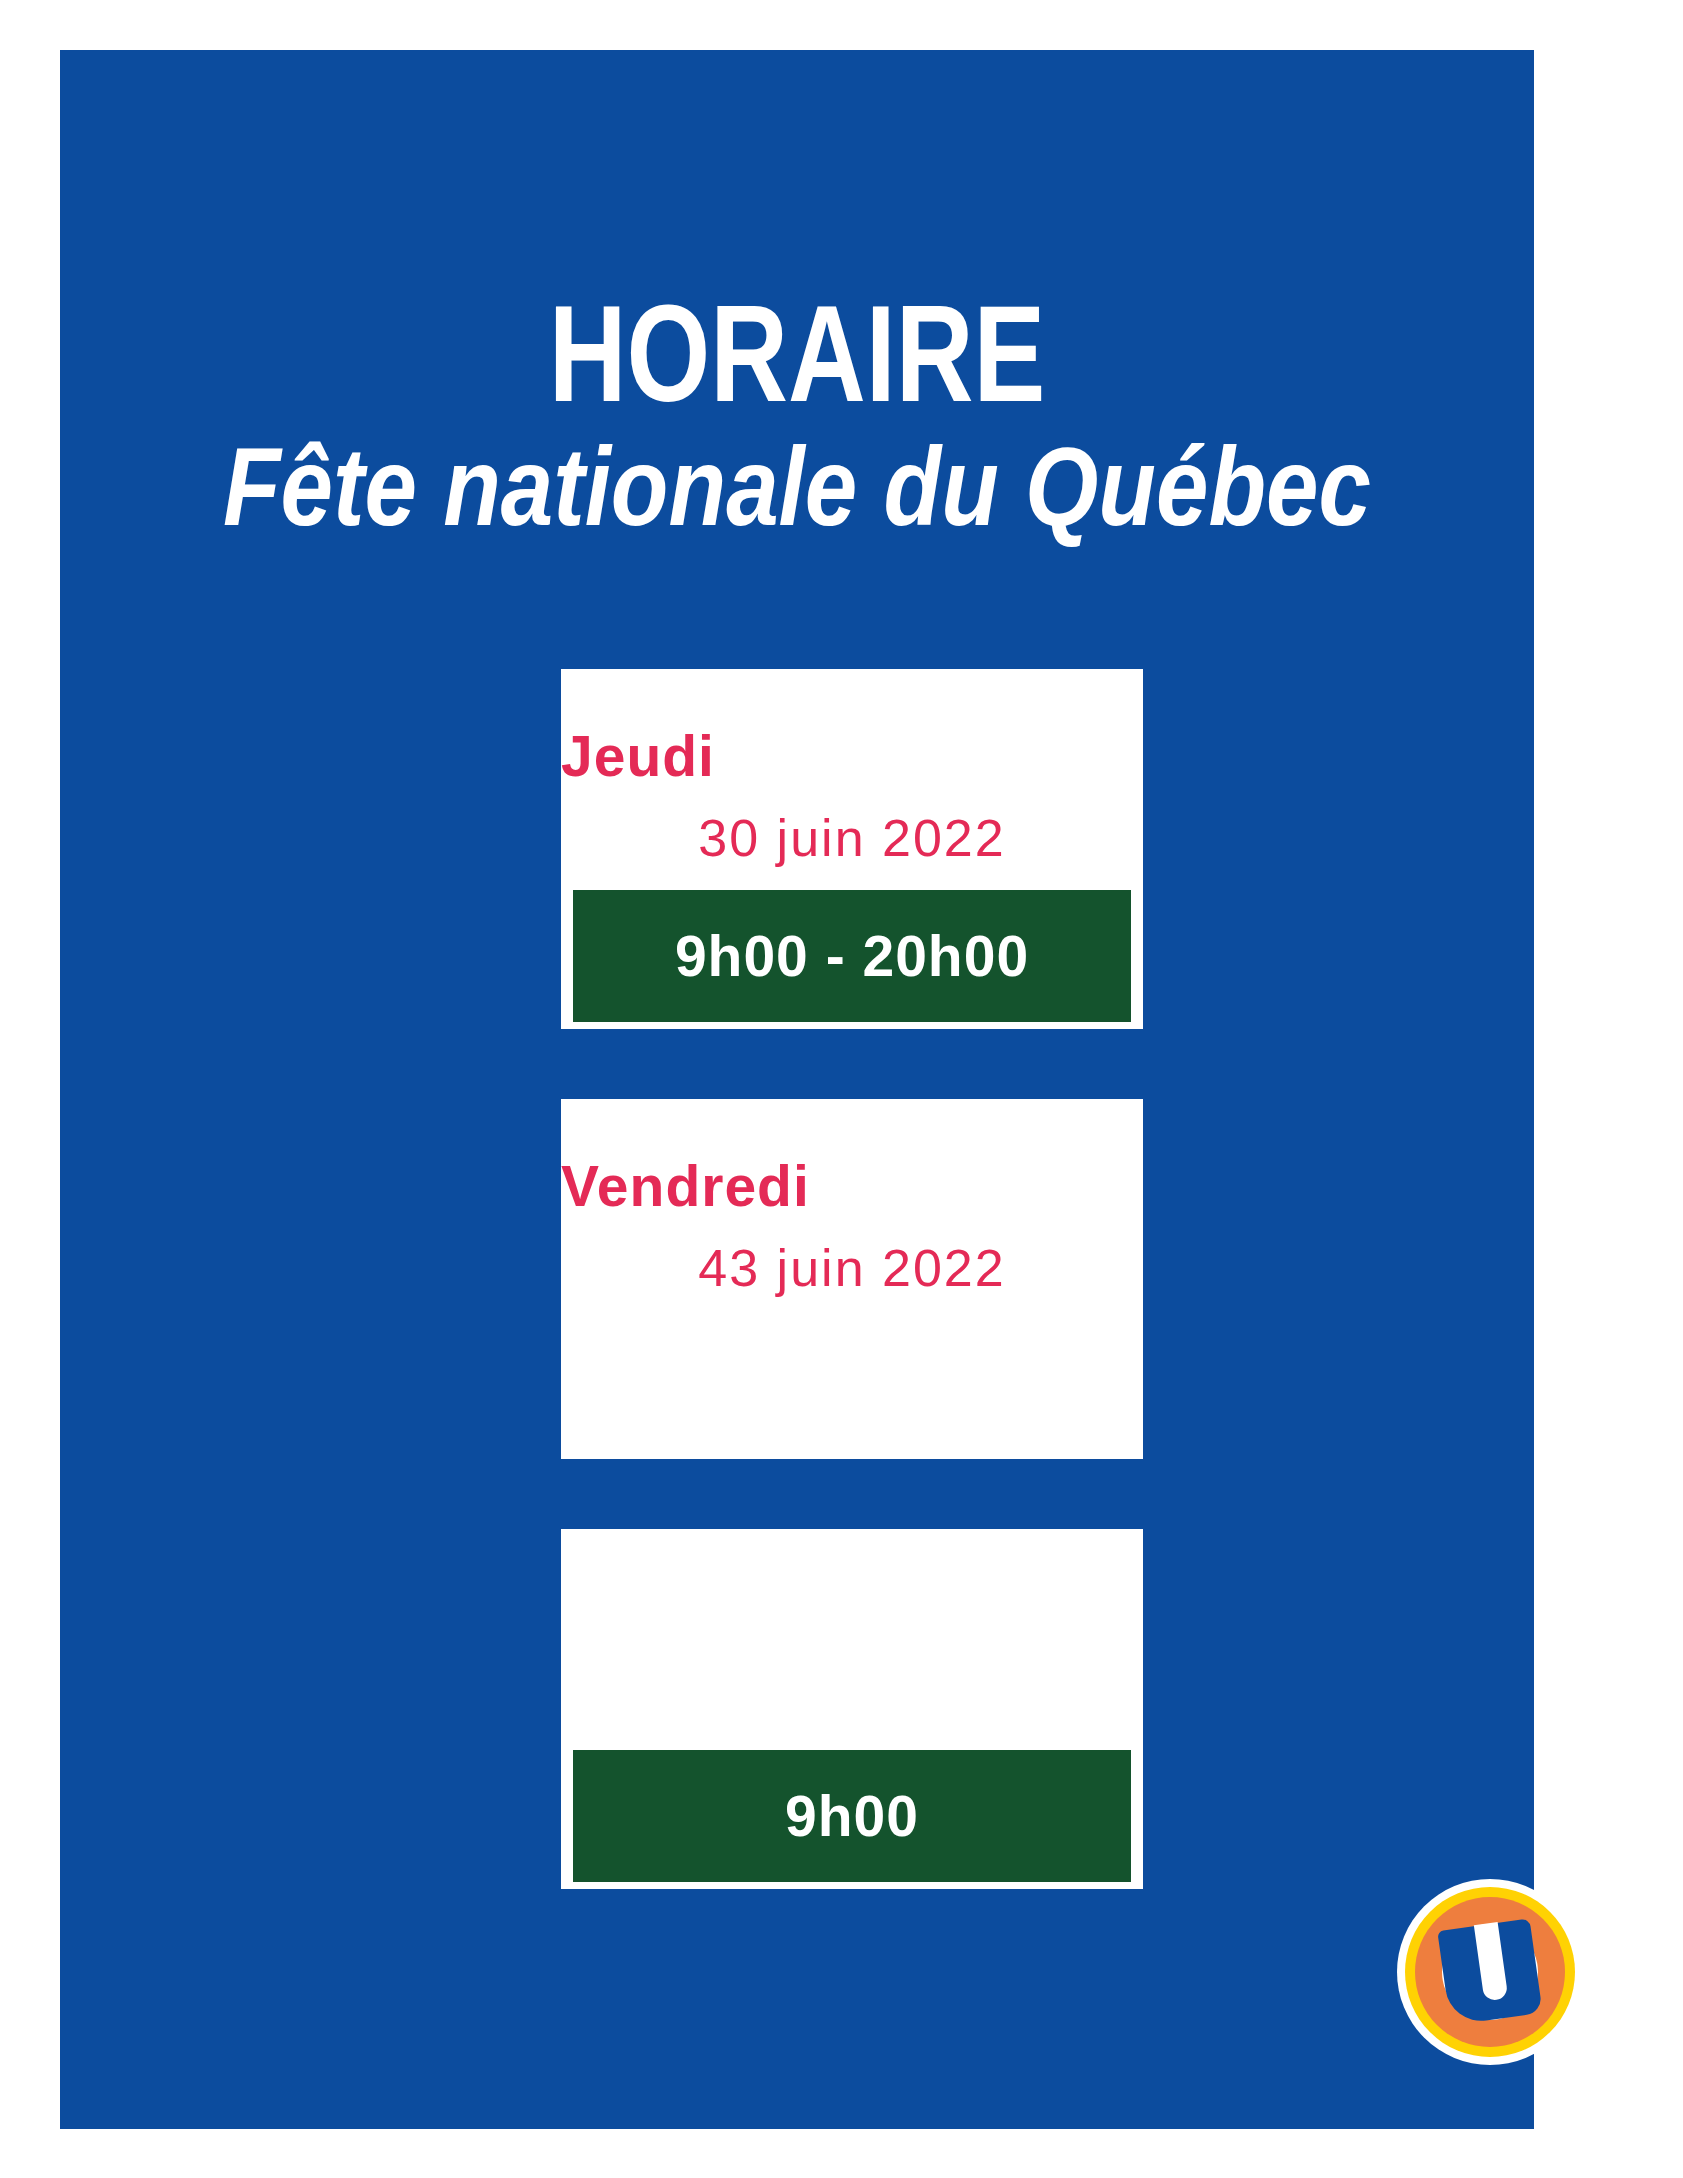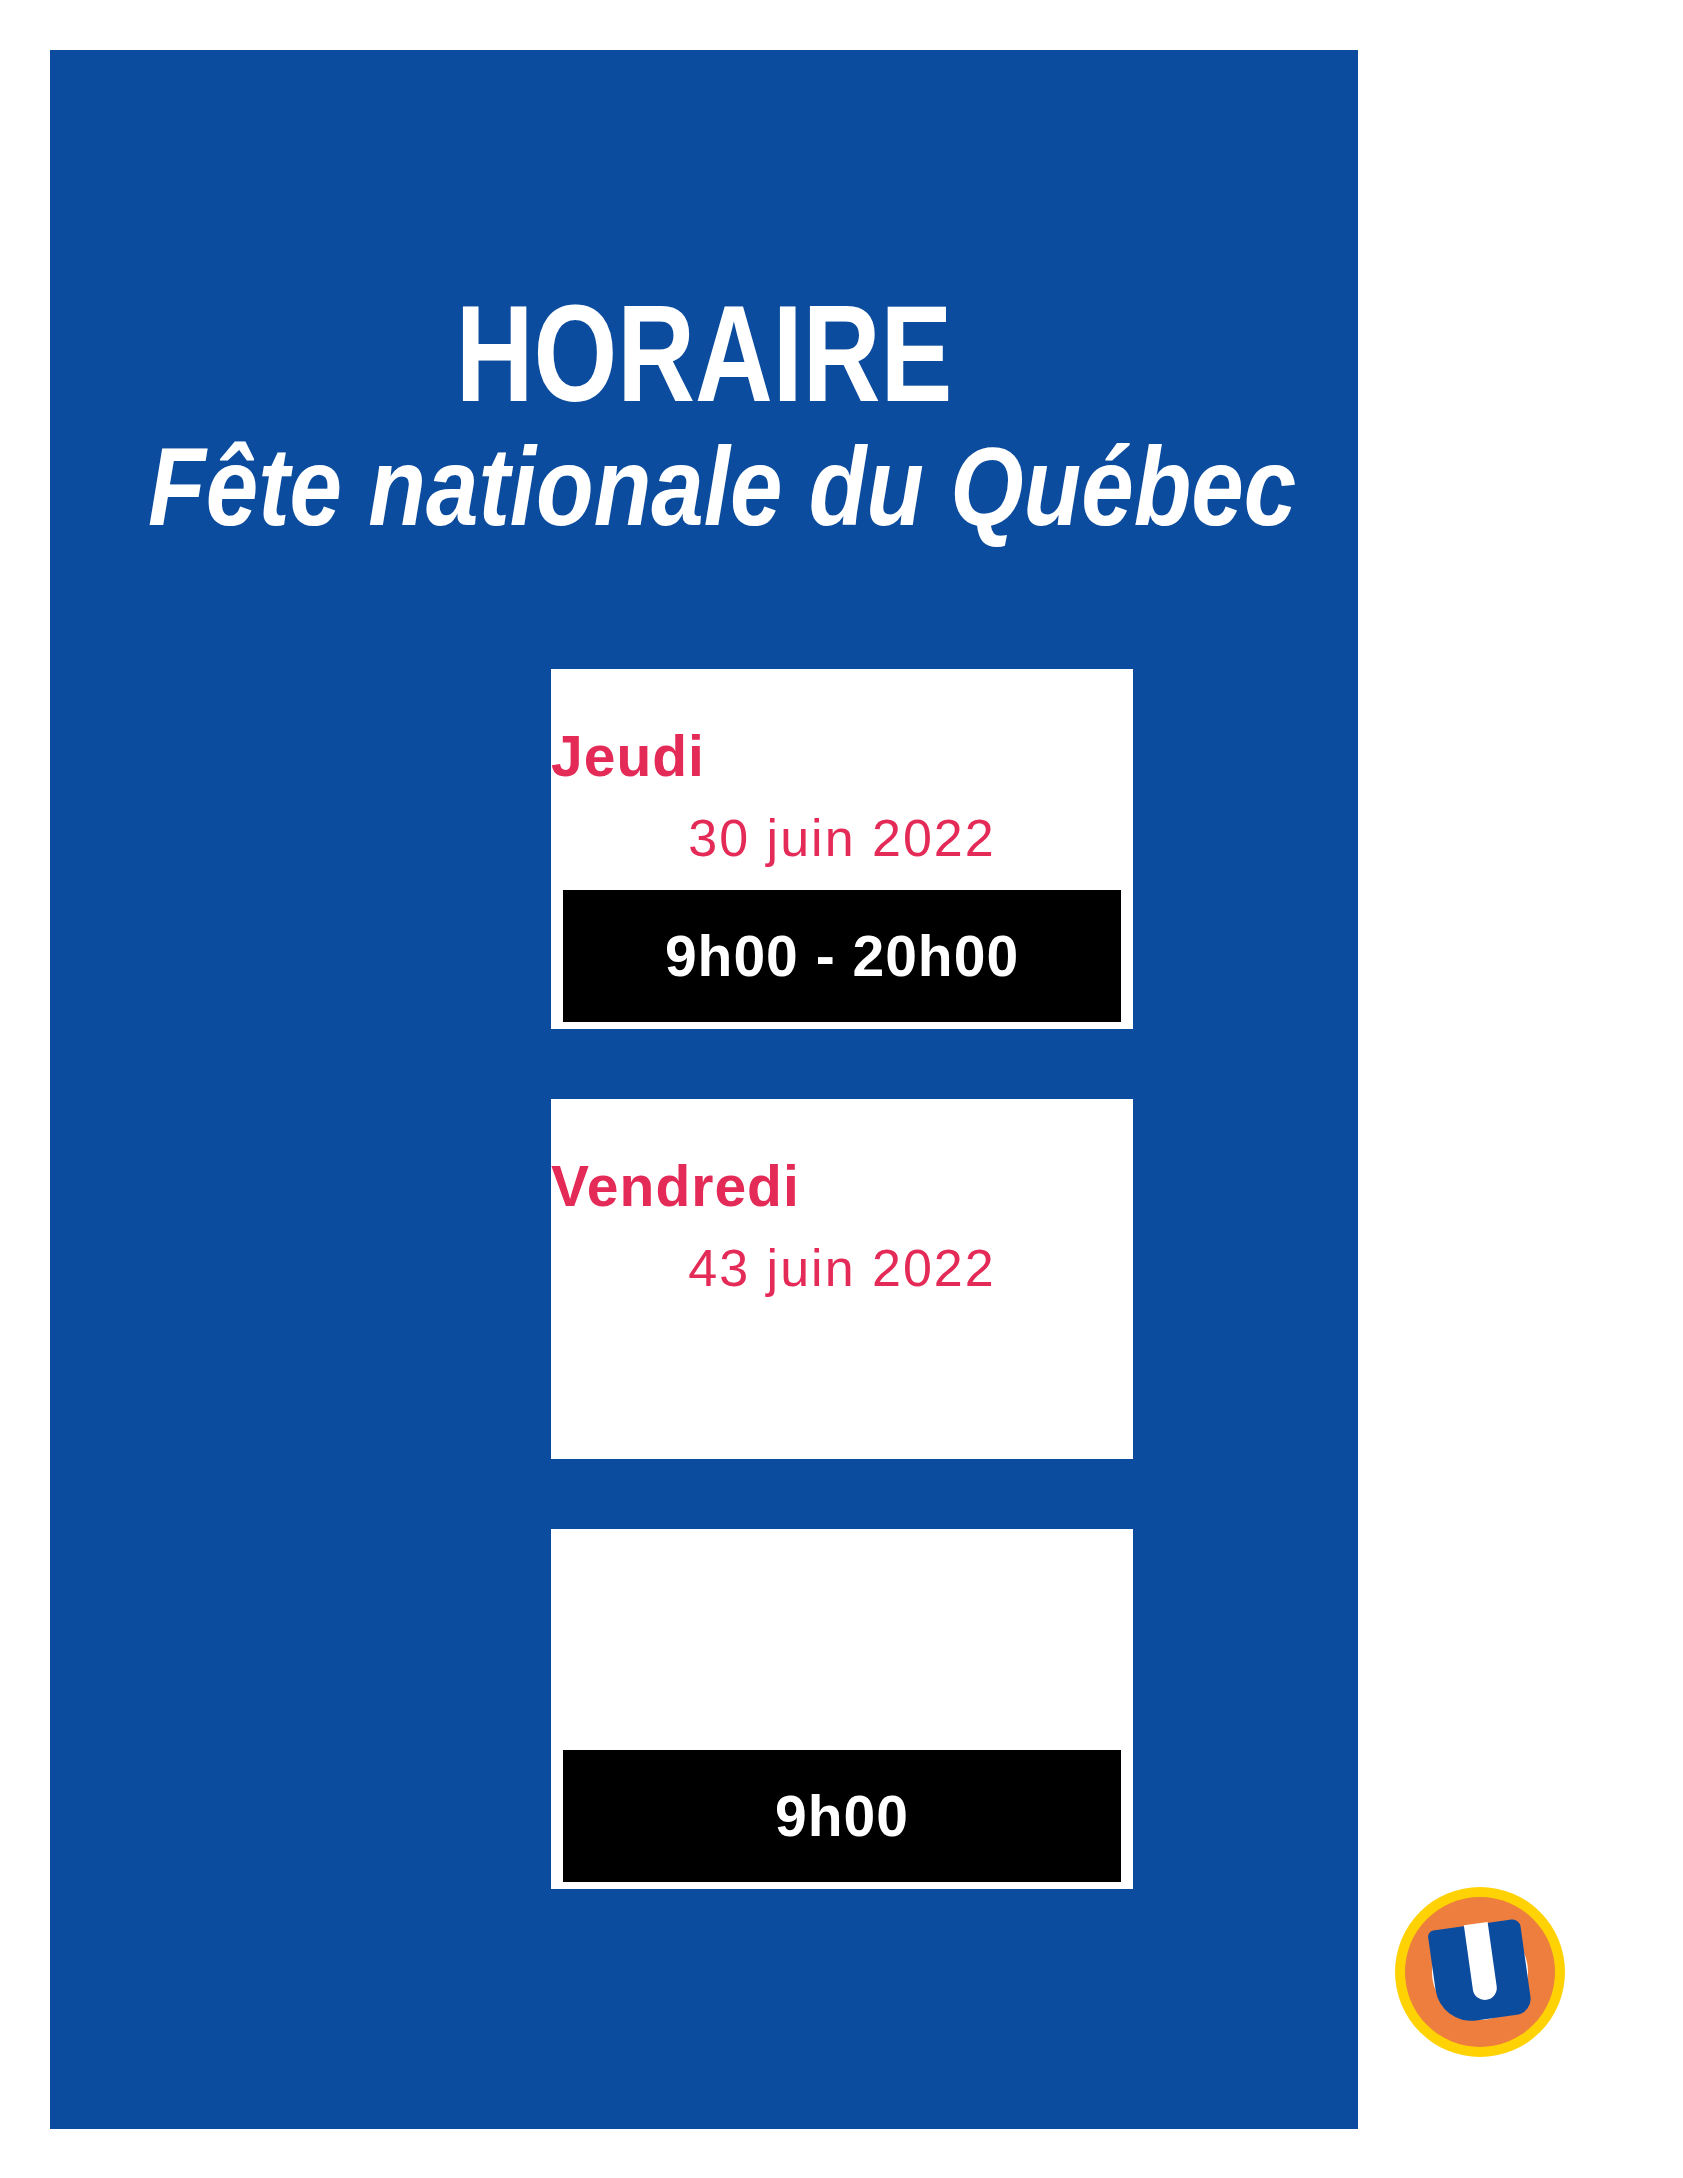--- a/index.html
+++ b/index.html
@@ -4,22 +4,22 @@
 <style>
   html, body { margin: 0; padding: 0; }
   body {
     width: 1683px; height: 2178px;
     background: #ffffff;
     position: relative;
     font-family: "Liberation Sans", sans-serif;
     overflow: hidden;
   }
   .panel {
-    position: absolute; left: 50px; top: 50px;
-    width: 1308px; height: 2079px;
+    position: absolute; left: 60px; top: 50px;
+    width: 1474px; height: 2079px;
     background: #0C4C9E;
   }
   .title {
     position: absolute; top: 234px; left: 0; width: 100%;
     text-align: center; color: #ffffff;
     font-size: 138px; font-weight: bold; line-height: 1;
     transform: scaleX(0.78);
     white-space: nowrap;
   }
   .subtitle {
@@ -43,21 +43,21 @@
     letter-spacing: 1px;
   }
   .date {
     position: absolute; top: 143px; left: 0; width: 100%;
     text-align: center; color: #E42A56;
     font-size: 52px; font-weight: normal; line-height: 1;
     letter-spacing: 2px;
   }
   .band {
     position: absolute; left: 12px; right: 12px; bottom: 7px; height: 132px;
-    background: #000000;
+    background: #14532d;
     display: flex; align-items: center; justify-content: center;
   }
   .hours {
     color: #ffffff; font-size: 57px; font-weight: bold; line-height: 1;
     letter-spacing: 1px; white-space: nowrap;
   }
   .logo {
     position: absolute; left: 1337px; top: 1829px;
     width: 186px; height: 186px;
   }

